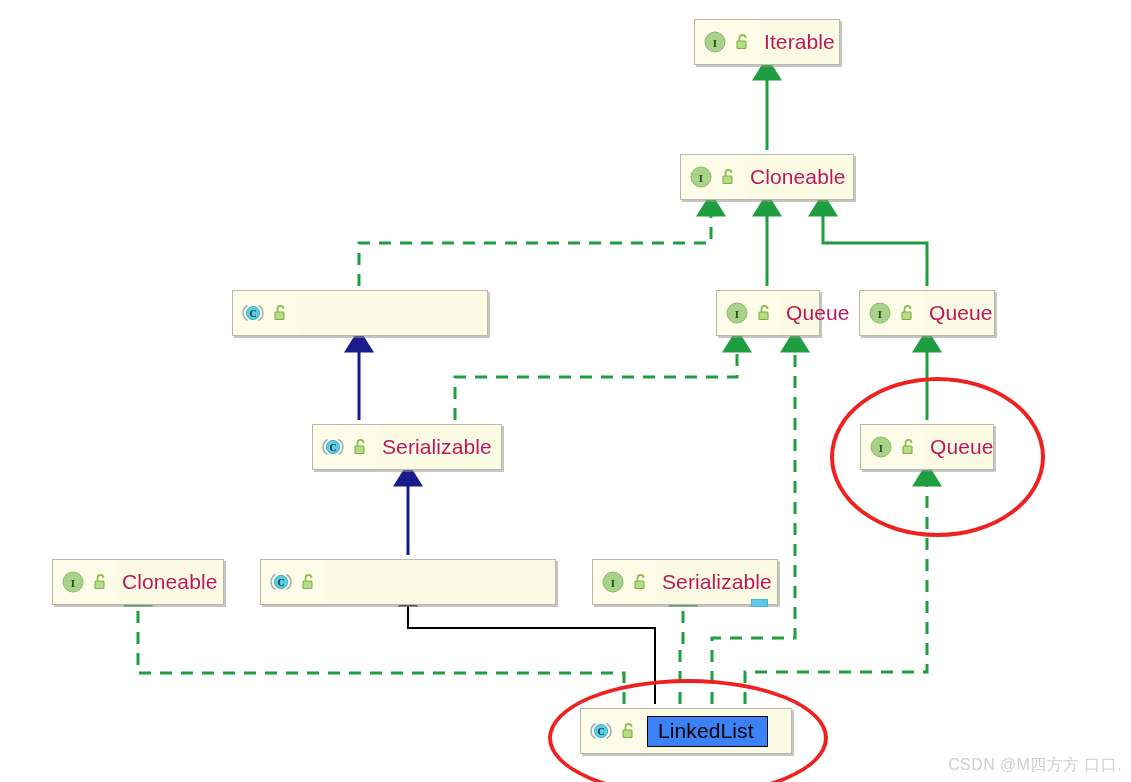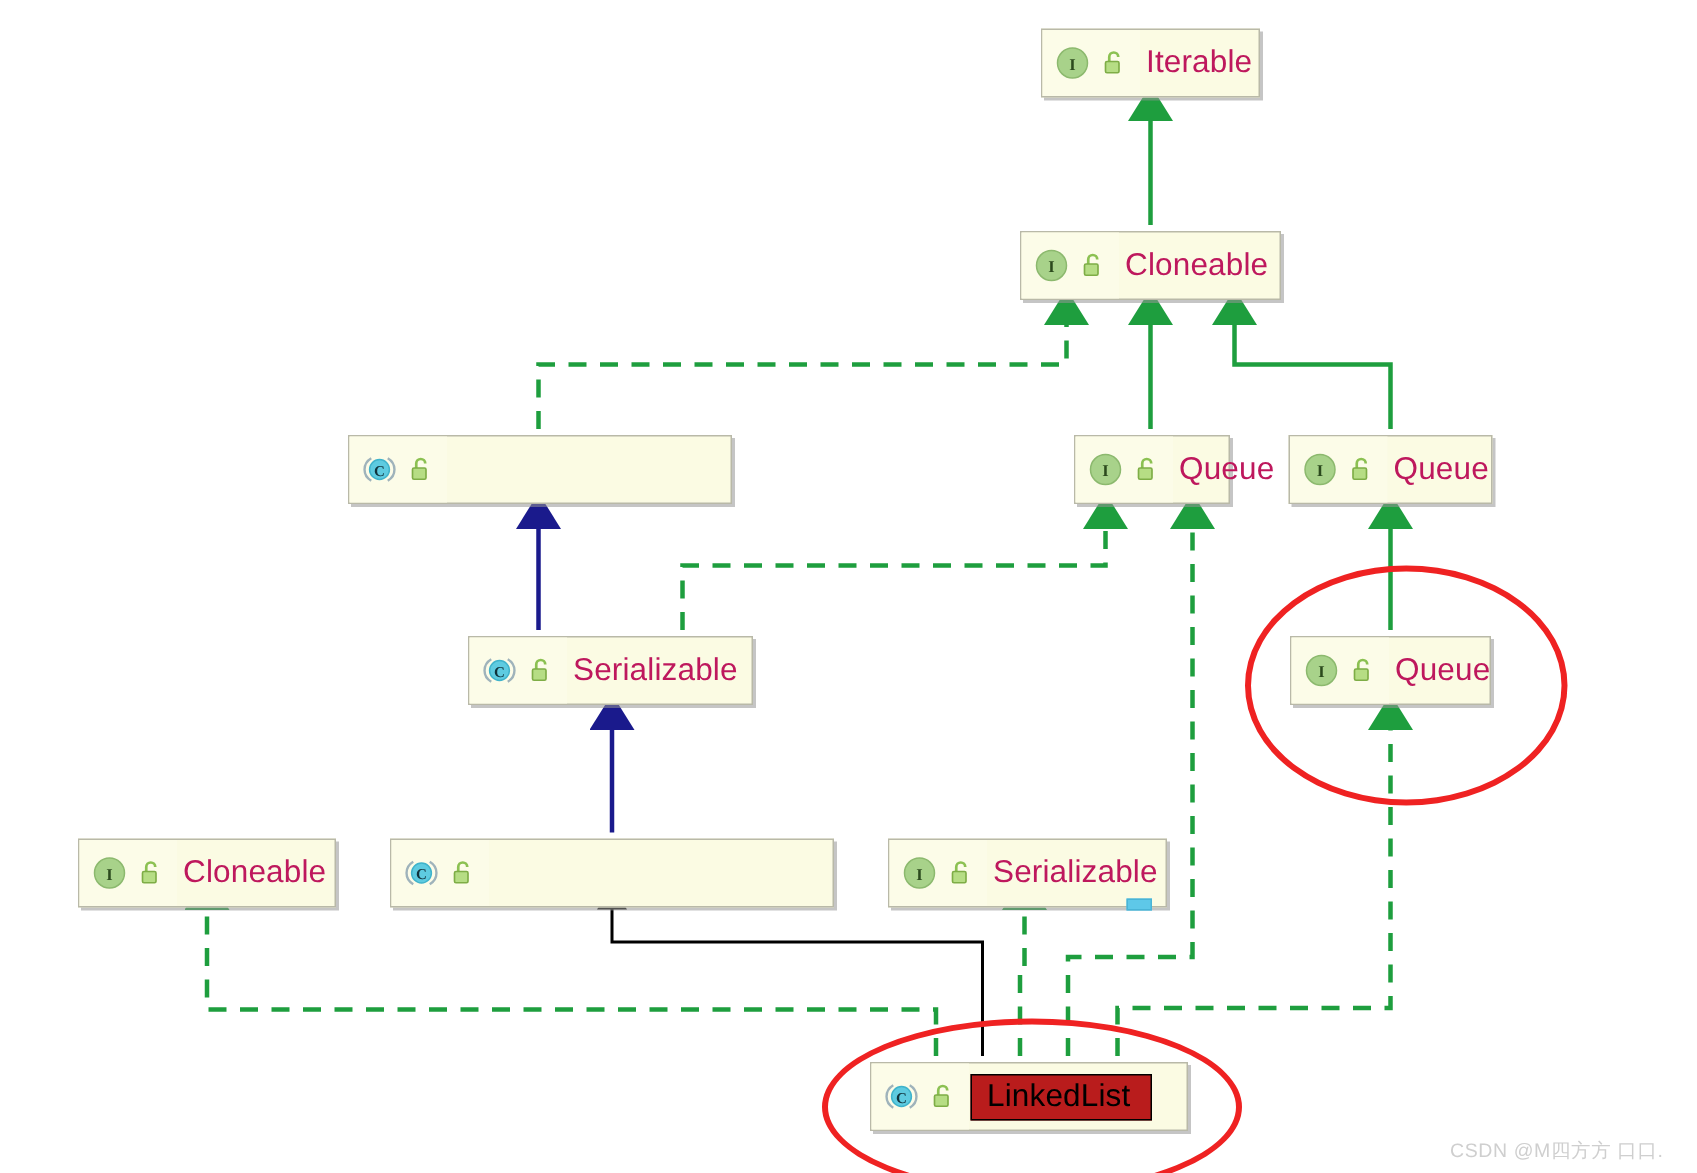--- a/index.html
+++ b/index.html
@@ -6,29 +6,29 @@
   body{font-family:"Liberation Sans",sans-serif;}
   #canvas{position:relative;width:1131px;height:782px;background:#ffffff;overflow:hidden;}
   #edges{position:absolute;left:0;top:0;width:1131px;height:782px;}
   .node{position:absolute;display:flex;align-items:center;box-sizing:border-box;
         background:#fbfbe3;border:1px solid #b9b9a8;
         box-shadow:2px 2px 0 0 rgba(150,150,150,.55);}
   .node .glyphs{display:flex;align-items:center;gap:6px;padding:0 6px 0 9px;
         height:100%;background:#fcfce8;}
   .node .label{font-size:21px;color:#be185d;white-space:nowrap;padding:0 13px 0 4px;
         letter-spacing:.1px;}
-  .node.highlight .label{background:#b91c1c;color:#000;border:1px solid #000;
+  .node.highlight .label{background:#3b82f6;color:#000;border:1px solid #000;
         padding:2px 13px 3px 10px;margin-left:1px;}
   .ic{width:22px;height:22px;flex:0 0 22px;position:relative;}
   .ic svg{display:block;}
   .sel-mark{position:absolute;width:17px;height:8px;background:#5ec8e8;
         right:9px;bottom:-3px;border:1px solid #49b4d6;box-sizing:border-box;}
   .ring{position:absolute;border:4px solid #ef2222;border-radius:50%;
         box-sizing:border-box;}
-  .wm{position:absolute;right:22px;bottom:6px;font-size:13px;color:#cfcfcf;
+  .wm{position:absolute;right:9px;bottom:6px;font-size:16px;color:#cfcfcf;
       letter-spacing:.4px;white-space:nowrap;margin-top:20px;}
 </style>
 </head>
 <body>
 
 <div id="canvas">
 
   <svg id="edges" viewBox="0 0 1131 782" xmlns="http://www.w3.org/2000/svg">
     <defs>
       <marker id="ag" markerWidth="16" markerHeight="16" refX="2.2" refY="5" orient="auto" markerUnits="strokeWidth">

